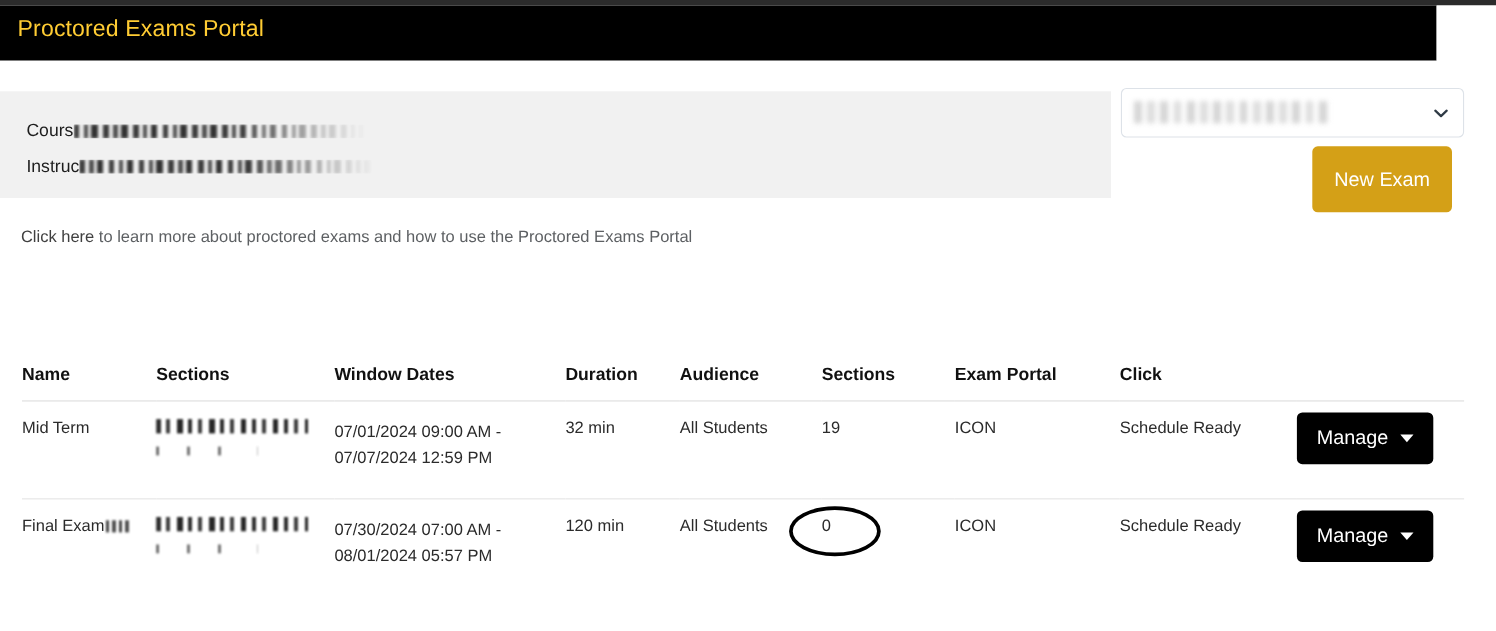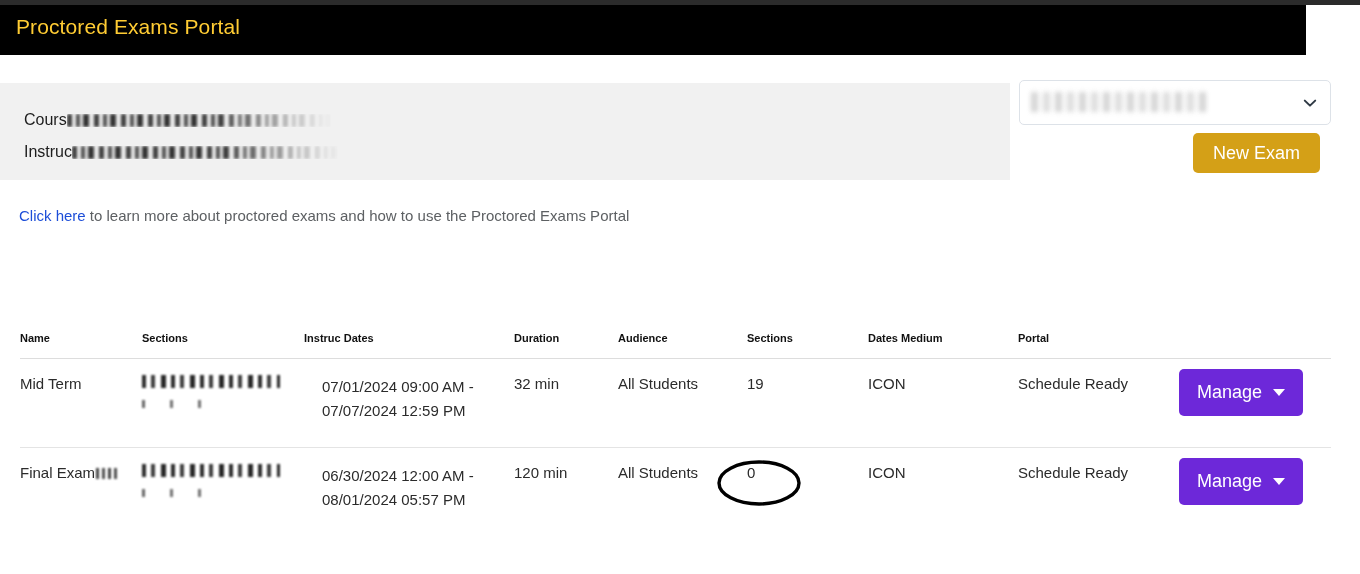--- a/index.html
+++ b/index.html
@@ -106,53 +106,53 @@
   .chev {
     position: absolute; right: 14px; top: 50%;
     transform: translateY(-50%);
     width: 14px; height: 14px;
   }
   .chev svg { display: block; }
 
   
   .new-exam-btn {
     position: absolute; left: 1193px; top: 133px;
-    width: 127px; height: 40px;
+    width: 127px; height: 60px;
     background: #d4a017;
     border: none; border-radius: 5px;
     color: #ffffff;
     font-family: "Liberation Sans", sans-serif;
     font-size: 18px;
     cursor: pointer;
     padding: 0;
   }
 
   
   .help-line {
     position: absolute; left: 19px; top: 207px;
     font-size: 15px;
     color: #5d6063;
     white-space: nowrap;
   }
   .help-link {
-    color: #1d4ed8;
+    color: #404040;
     text-decoration: none;
     cursor: pointer;
   }
 
   
   .exam-table {
     position: absolute; left: 20px; top: 320px;
     width: 1311px;
     border-collapse: collapse;
     table-layout: fixed;
   }
   .exam-table th {
     text-align: left;
-    font-size: 11px;
+    font-size: 16px;
     font-weight: bold;
     color: #111111;
     padding: 12px 0 14px 0;
     border-bottom: 1px solid #dddddd;
     vertical-align: top;
     white-space: nowrap;
   }
   .exam-table td {
     font-size: 15px;
     color: #2b2b2b;
@@ -208,33 +208,33 @@
       repeating-linear-gradient(90deg,
         #4a4a4a 0px,#4a4a4a 3px,
         rgba(255,255,255,0) 3px,rgba(255,255,255,0) 28px,
         #5a5a5a 28px,#5a5a5a 31px,
         rgba(255,255,255,0) 31px,rgba(255,255,255,0) 56px,
         #5a5a5a 56px,#5a5a5a 59px,
         rgba(255,255,255,0) 59px,rgba(255,255,255,0) 92px);
     filter: blur(1.2px);
     opacity: .85;
   }
-  .window-line { display: block; line-height: 24px; margin-left: 18px; }
+  .window-line { display: block; line-height: 24px; }
 
   .sched-zero { color: #e04a4a; }
 
   
   .manage-btn {
     position: relative;
     display: inline-flex;
     align-items: center;
     justify-content: center;
     gap: 11px;
     width: 124px; height: 47px;
-    background: #6d28d9;
+    background: #000000;
     border: none; border-radius: 5px;
     color: #ffffff;
     font-family: "Liberation Sans", sans-serif;
     font-size: 18px;
     cursor: pointer;
     margin-top: -6px;
     padding: 0;
   }
   .caret-down {
     width: 0; height: 0;
@@ -297,26 +297,26 @@
         <col class="col-audience">
         <col class="col-sched">
       <col class="col-medium">
         <col class="col-status">
         <col class="col-actions">
     </colgroup>
     <thead>
       <tr>
         <th>Name</th>
         <th>Sections</th>
-        <th>Instruc Dates</th>
+        <th>Window Dates</th>
         <th>Duration</th>
         <th>Audience</th>
         <th>Sections</th>
-        <th>Dates Medium</th>
-        <th>Portal</th>
+        <th>Exam Portal</th>
+        <th>Click</th>
         <th></th>
       </tr>
     </thead>
     <tbody>
 
       <tr>
         <td class="name-cell">
           <span>Mid Term</span>
         </td>
         <td>
@@ -342,21 +342,21 @@
 
       <tr>
         <td class="name-cell">
           <span>Final Exam</span><span class="name-redact"></span>
         </td>
         <td>
           <span class="sec-redact-1"></span>
           <span class="sec-redact-2"></span>
         </td>
         <td>
-          <span class="window-line">06/30/2024 12:00 AM -</span>
+          <span class="window-line">07/30/2024 07:00 AM -</span>
           <span class="window-line">08/01/2024 05:57 PM</span>
         </td>
         <td>120 min</td>
         <td>All Students</td>
         <td class="sched-zero">0</td>
         <td>ICON</td>
         <td>Schedule Ready</td>
         <td>
           <button class="manage-btn">
             <span>Manage</span>

